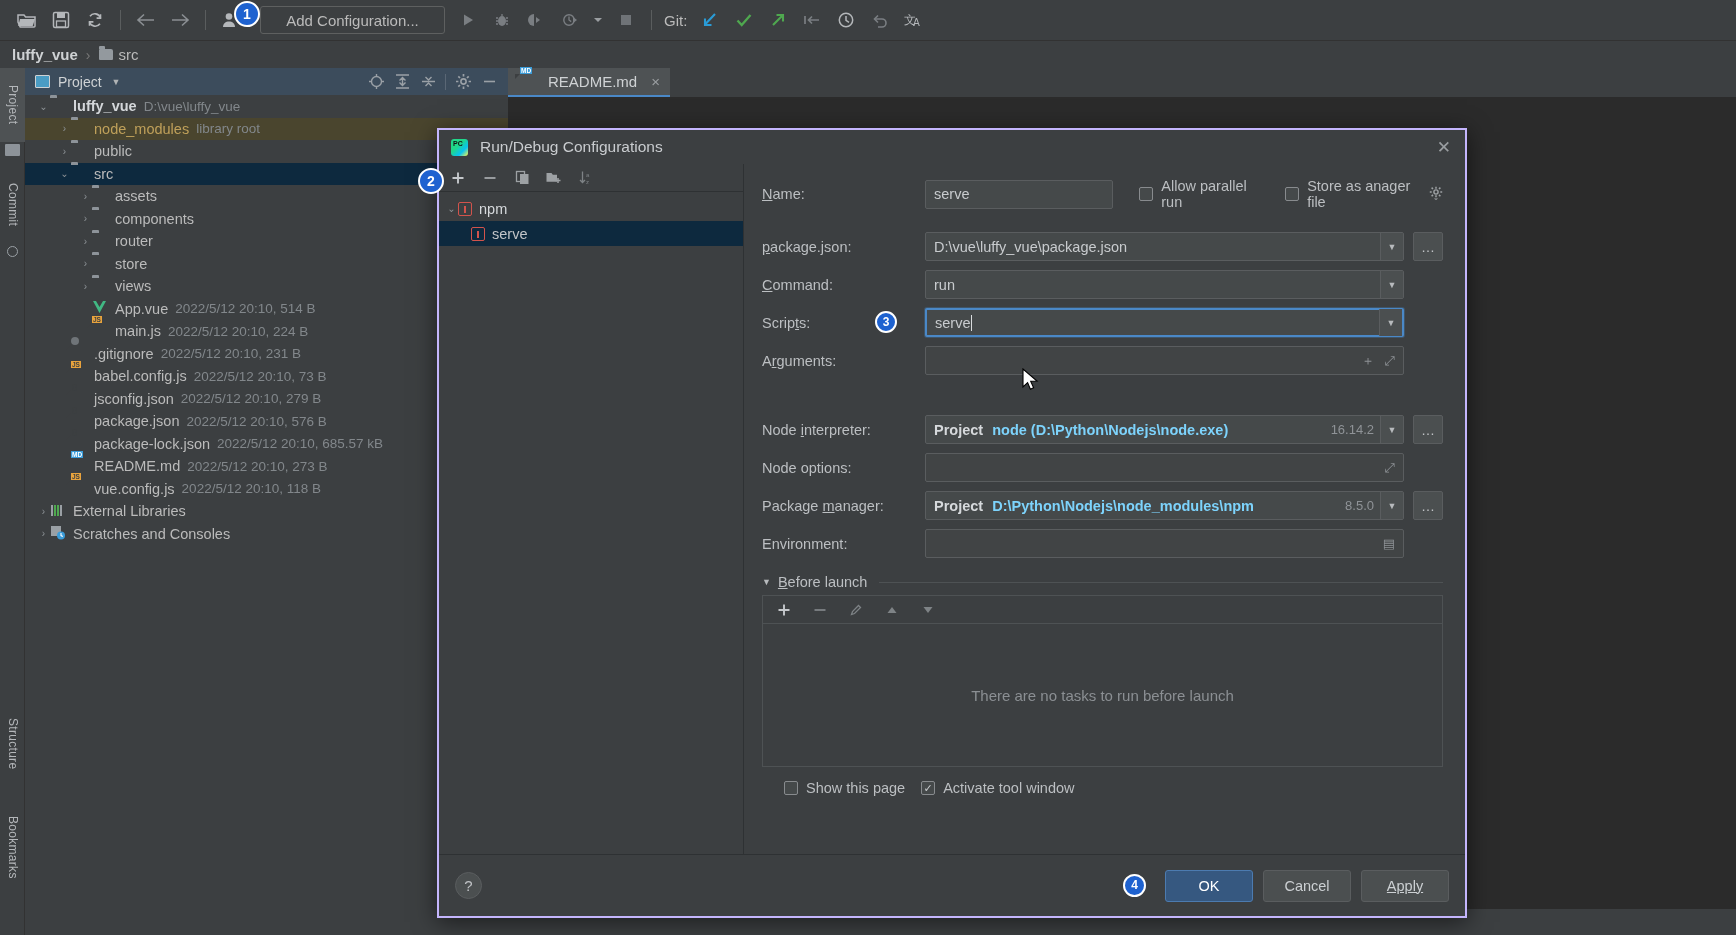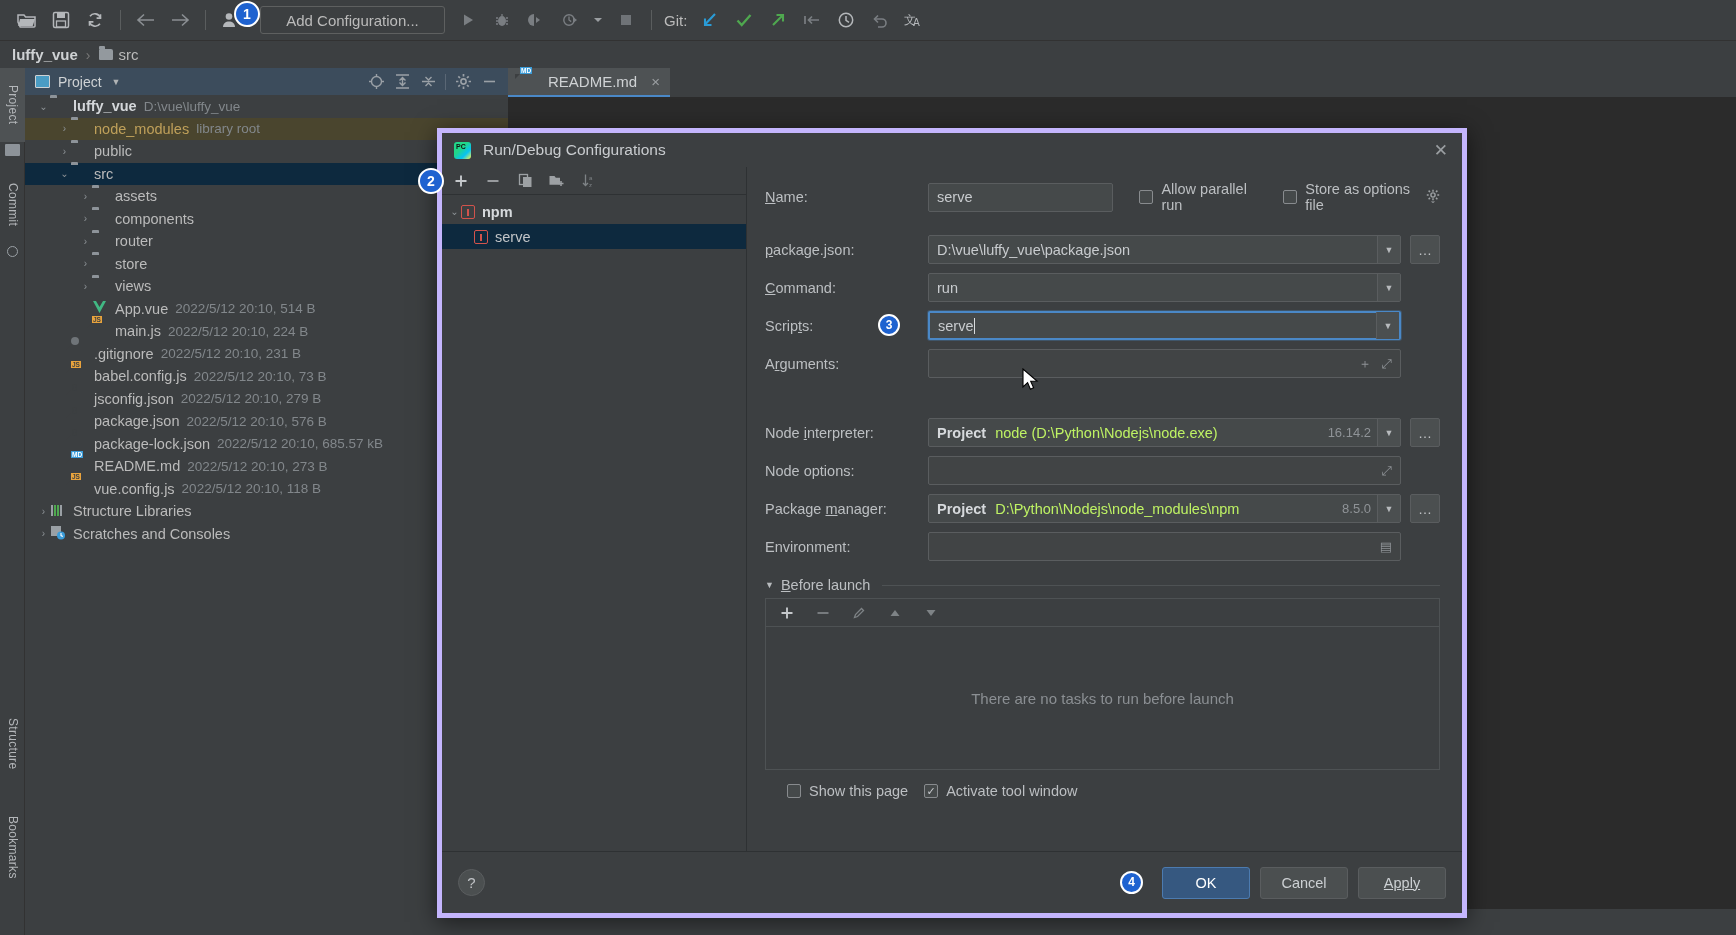--- a/index.html
+++ b/index.html
@@ -114,21 +114,21 @@
     padding: 0 10px 0 12px; font-size: 15px; color: #cfd2d4; gap: 8px;
     border-bottom: 2px solid #4a88c7;
   }
   .tab-close { color: #9a9ea1; font-size: 15px; margin-left: 6px; }
   .editor-body { position: absolute; left: 0; top: 29px; right: 0; bottom: 26px; background: #2b2b2b; }
   .status-bar { position: absolute; left: 0; right: 0; bottom: 0; height: 26px; background: #3c3f41; }
 
   
   .dialog {
     position: absolute; left: 437px; top: 128px; width: 1030px; height: 790px;
-    background: #3c3f41; border: 5px solid #c4b5fd; box-shadow: 0 4px 22px rgba(0,0,0,0.55);
+    background: #3c3f41; border: 2px solid #c4b5fd; box-shadow: 0 4px 22px rgba(0,0,0,0.55);
     z-index: 40; display: flex; flex-direction: column;
   }
   .dlg-title {
     height: 34px; background: #3c3f41; display: flex; align-items: center;
     padding: 0 10px 0 12px; font-size: 15.5px; color: #c9cccf;
   }
   .pc-logo {
     width: 17px; height: 17px; border-radius: 3px; margin-right: 12px;
     background: linear-gradient(135deg,#21d789 0%,#21d789 40%,#07c3f2 70%,#fcf84a 100%);
     position: relative; flex: 0 0 auto;
@@ -169,21 +169,21 @@
   .btn-dots {
     width: 30px; height: 29px; margin-left: 9px; background: #4b4f50; border: 1px solid #5a5d5f;
     border-radius: 2px; display: flex; align-items: center; justify-content: center;
     color: #c0c3c6; font-size: 14px; flex: 0 0 auto;
   }
   .cb { width: 14px; height: 14px; border: 1px solid #888b8e; border-radius: 2px; background: #45494a;
         margin-right: 8px; flex: 0 0 auto; display: flex; align-items: center; justify-content: center;
         font-size: 11px; color: #c8cbce; }
   .cb-row { display: flex; align-items: center; font-size: 14.5px; color: #bcbfc2; margin-left: 22px; }
   .proj-prefix { color: #d6d9dc; font-weight: bold; margin-right: 9px; }
-  .dim { color: #bef264; }
+  .dim { color: #7dd3fc; font-weight: bold; }
   .ver { color: #8f9397; font-size: 13px; margin-left: auto; padding-right: 6px; }
   .expand-ico { margin-left: auto; color: #8f9397; font-size: 13px; }
 
   .bl-head { display: flex; align-items: center; margin: 16px 0 5px 0; }
   .bl-caret { color: #b7babd; font-size: 9px; margin-right: 7px; }
   .bl-title { font-size: 14.5px; color: #bcbfc2; }
   .bl-line { flex: 1; height: 1px; background: #4e5254; margin-left: 12px; }
   .bl-box { border: 1px solid #4e5254; background: #3c3f41; height: 172px; display: flex; flex-direction: column; justify-content: center; }
   .bl-tools { height: 28px; border-bottom: 1px solid #4e5254; display: flex; align-items: center; gap: 18px; padding-left: 12px; color: #9da1a4; }
   .bl-empty { flex: 1; display: flex; align-items: center; justify-content: center; color: #8b8f93; font-size: 15px; }
@@ -509,21 +509,21 @@
           <span class="fmeta">2022/5/12 20:10, 118 B</span>
         </div>
         <div class="trow" style="padding-left: 12px;">
           <span class="arrow">›</span>
           <span class="ico"><svg width="15" height="14" viewBox="0 0 15 14">
               <rect x="1" y="2" width="2" height="11" fill="#9aa0a5"></rect>
               <rect x="4" y="2" width="2" height="11" fill="#4fa84f"></rect>
               <rect x="7" y="2" width="2" height="11" fill="#4fa84f"></rect>
               <rect x="10" y="2" width="2" height="11" fill="#9aa0a5"></rect>
             </svg></span>
-          <span class="fname">Structure Libraries</span>
+          <span class="fname">External Libraries</span>
         </div>
         <div class="trow" style="padding-left: 12px;">
           <span class="arrow">›</span>
           <span class="ico"><svg width="16" height="15" viewBox="0 0 16 15">
               <rect x="1" y="1" width="10" height="10" fill="#9aa0a5"></rect>
               <circle cx="11" cy="10.5" r="4" fill="#3b9cd9"></circle>
               <path d="M11 8v2.6l1.8 1" stroke="#ffffff" stroke-width="1.1" fill="none"></path>
             </svg></span>
           <span class="fname">Scratches and Consoles</span>
         </div>
@@ -570,21 +570,21 @@
                 <path d="M3.5 1.5v11M1 10l2.5 2.5L6 10" fill="none" stroke="#7e8386" stroke-width="1.3"></path>
                 <text x="7" y="7" font-size="6" fill="#7e8386" font-family="Liberation Sans, sans-serif">a</text>
                 <text x="7" y="13.5" font-size="6" fill="#7e8386" font-family="Liberation Sans, sans-serif">z</text>
               </svg>
           </span>
         </div>
         <div class="lt-tree">
           <div class="lt-row">
             <span class="arrow">⌄</span>
             <span class="npm-ico"></span>
-            <span style="font-weight:bold;color:#d6d9dc">npm</span>
+            <span style="font-weight:normal;color:#d6d9dc">npm</span>
           </div>
           <div class="lt-row sel" style="padding-left:32px">
             <span class="npm-ico"></span>
             <span>serve</span>
           </div>
         </div>
       </div>
 
       <div class="dlg-right">
         <div class="form">
@@ -593,21 +593,21 @@
             <span class="lbl"><u>N</u>ame:</span>
             <div class="fld" style="width:200px">
               <span>serve</span>
             </div>
             <div class="cb-row" style="margin-left:26px">
               <span class="cb"></span>
               <span>Allow parallel run</span>
             </div>
             <div class="cb-row" style="margin-left:22px">
               <span class="cb"></span>
-              <span>Store as options file</span>
+              <span>Store as anager file</span>
               <span style="margin-left:7px">
                 <svg width="14" height="14" viewBox="0 0 14 14">
                     <circle cx="7" cy="6" r="2.1" fill="none" stroke="#9da1a4" stroke-width="1.4"></circle>
                     <path d="M7 0.8v1.9M7 9.3v1.9M0.8 6h1.9M11.3 6h1.9M2.6 1.6l1.4 1.4M10 8.9l1.4 1.4M11.4 1.6L10 3M4 8.9l-1.4 1.4" stroke="#9da1a4" stroke-width="1.5"></path>
                     <path d="M4.8 12.5l2.2 1.5 2.2-1.5" fill="#9da1a4"></path>
                   </svg>
               </span>
             </div>
           </div>
 

